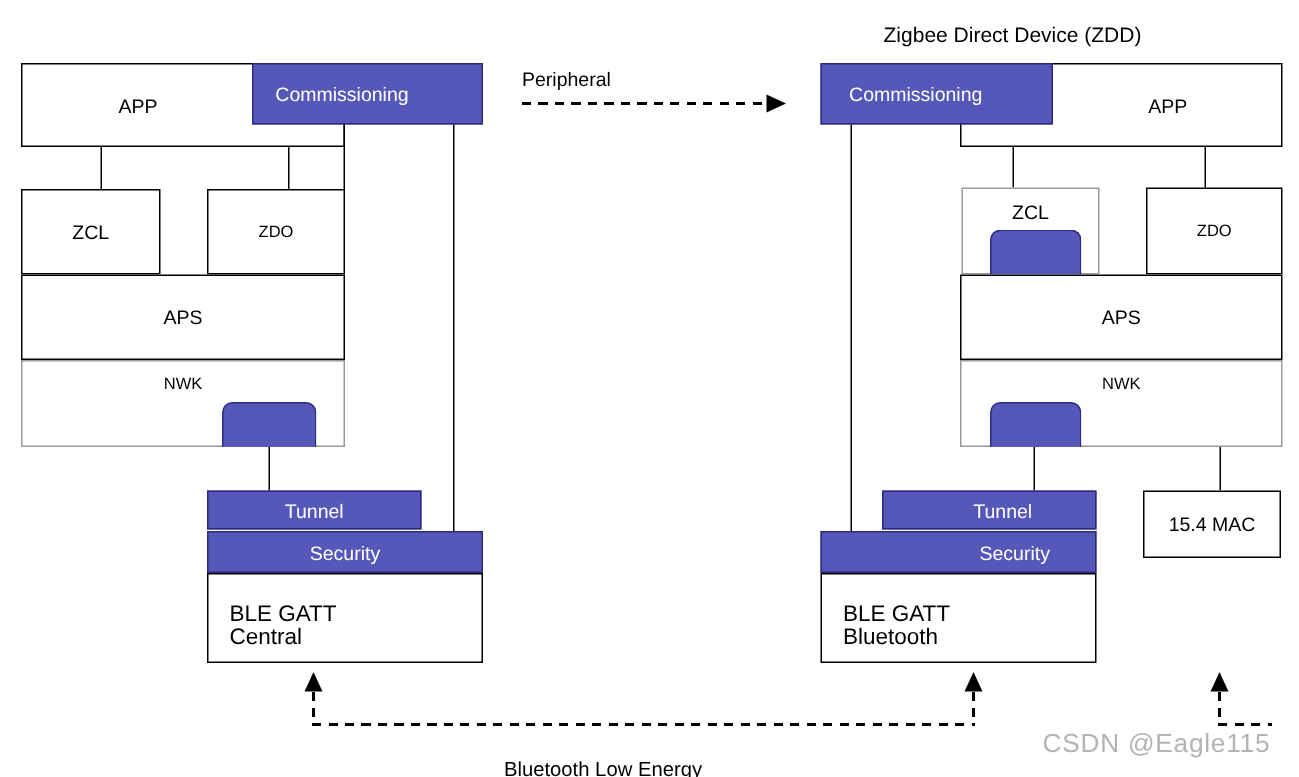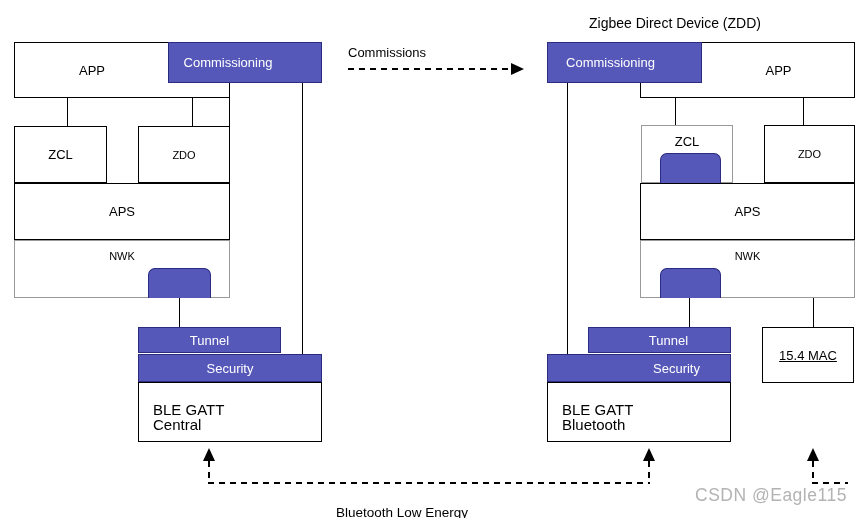--- a/index.html
+++ b/index.html
@@ -71,21 +71,21 @@
 
   <div class="abs box-purple lbl fs13" style="left:138px;top:327px;width:143px;height:26px;">Tunnel</div>
   <div class="abs box-purple lbl fs13" style="left:138px;top:354px;width:184px;height:28px;">Security</div>
   <div class="abs box" style="left:138px;top:382px;width:184px;height:60px;">
     <div class="ble-text">
       <div>BLE GATT</div>
       <div>Central</div>
     </div>
   </div>
 
-  <div class="abs fs13" style="left:348px;top:45px;">Commissions</div>
+  <div class="abs fs13" style="left:348px;top:45px;">Peripheral</div>
   <div class="abs dash-h" style="left:348px;top:68px;width:163px;"></div>
   <div class="abs arrow-right" style="left:511px;top:63px;"></div>
 
   <div class="abs fs14 lbl" style="left:540px;top:13px;width:270px;height:20px;">Zigbee Direct Device (ZDD)</div>
 
   <div class="abs box" style="left:640px;top:42px;width:215px;height:56px;">
     <div class="abs lbl fs13" style="left:62px;top:0;width:151px;height:54px;">APP</div>
   </div>
 
   <div class="abs box-purple lbl fs13" style="left:547px;top:42px;width:155px;height:41px;padding-right:28px;">Commissioning</div>
@@ -112,21 +112,21 @@
 
   <div class="abs box-purple lbl fs13" style="left:588px;top:327px;width:143px;height:26px;padding-left:18px;">Tunnel</div>
   <div class="abs box-purple lbl fs13" style="left:547px;top:354px;width:184px;height:28px;padding-left:75px;">Security</div>
   <div class="abs box" style="left:547px;top:382px;width:184px;height:60px;">
     <div class="ble-text">
       <div>BLE GATT</div>
       <div>Bluetooth</div>
     </div>
   </div>
 
-  <div class="abs box lbl fs13" style="left:762px;top:327px;width:92px;height:56px;text-decoration:underline;">15.4 MAC</div>
+  <div class="abs box lbl fs13" style="left:762px;top:327px;width:92px;height:45px;">15.4 MAC</div>
 
   <div class="abs arrow-up" style="left:203px;top:448px;"></div>
   <div class="abs dash-v" style="left:208px;top:461px;height:22px;"></div>
   <div class="abs dash-h" style="left:208px;top:482px;width:442px;"></div>
   <div class="abs arrow-up" style="left:643px;top:448px;"></div>
   <div class="abs dash-v" style="left:648px;top:461px;height:22px;"></div>
   <div class="abs lbl fs13" style="left:302px;top:488px;width:200px;height:16px;font-size:13.5px;margin-top:16px;">Bluetooth Low Energy</div>
 
   <div class="abs arrow-up" style="left:807px;top:448px;"></div>
   <div class="abs dash-v" style="left:812px;top:461px;height:22px;"></div>

